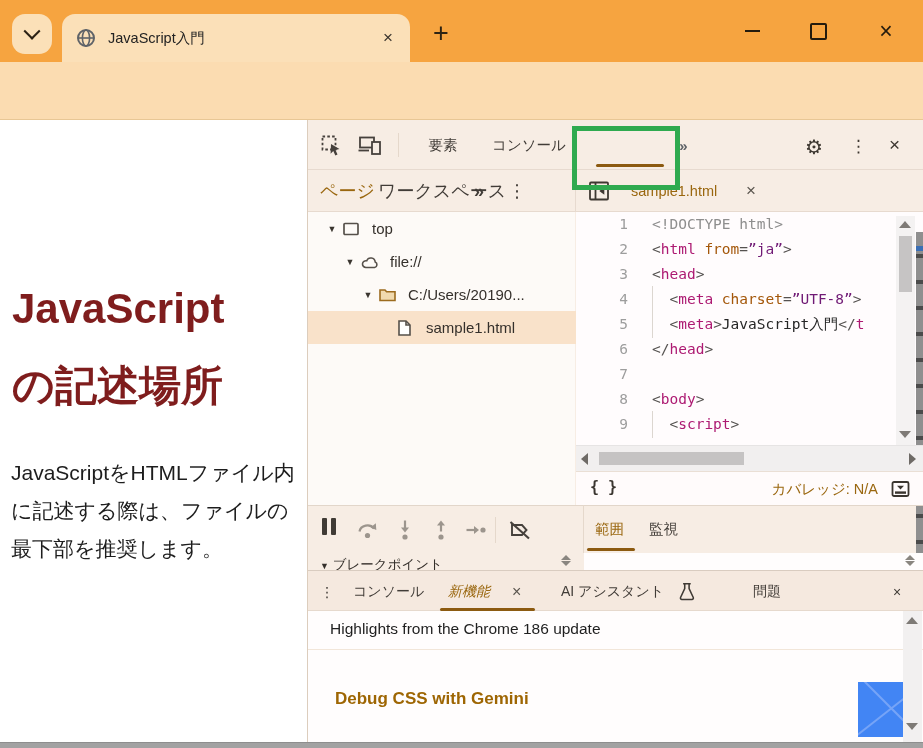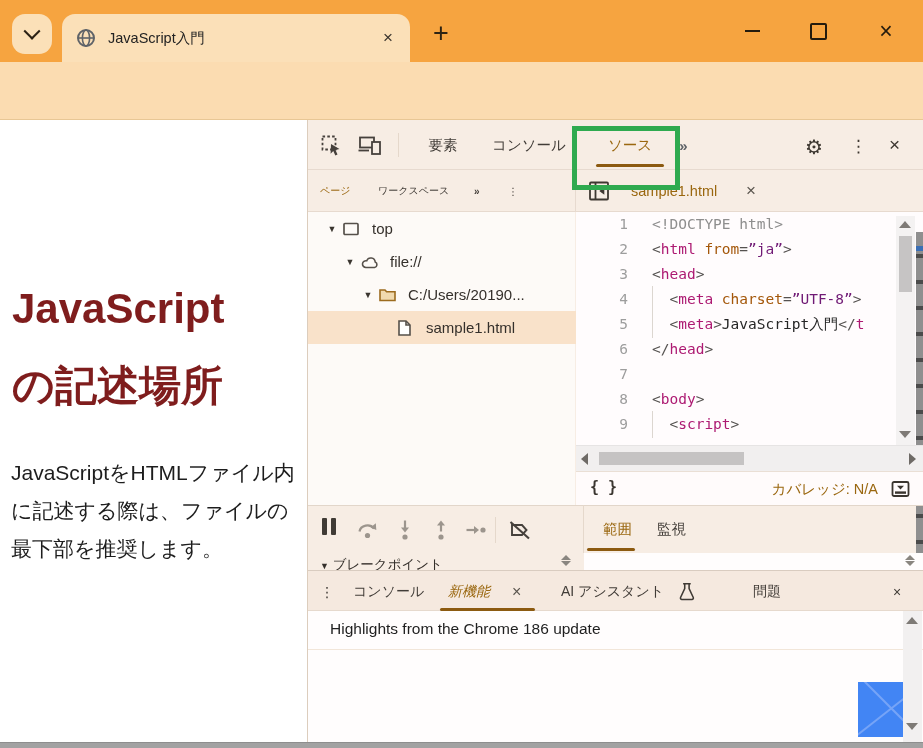--- a/index.html
+++ b/index.html
@@ -44,21 +44,21 @@
   .dt-toolbar{position:absolute;left:0;top:0;width:615px;height:50px;border-bottom:1px solid #E7DACF;box-sizing:border-box;}
   .dt-tab{position:absolute;top:0;height:50px;display:flex;align-items:center;justify-content:center;font-size:14.5px;color:#413C37;cursor:pointer;}
   .dt-tab.active{color:#9A670F;}
   .underline{position:absolute;height:3px;background:#8C5A10;border-radius:2px;}
   .more{color:#5F6368;font-size:15px;font-weight:bold;letter-spacing:-1px;}
   .vdots{font-size:17px;color:#3E3831;}
   .dt-x{font-size:19px;color:#3E3831;}
   .greenbox{position:absolute;left:264px;top:6px;width:98px;height:54px;border:5px solid #2FAA4F;z-index:30;pointer-events:none;}
 
   .nav-row{position:absolute;left:0;top:50px;width:267px;height:42px;border-bottom:1px solid #E7DACF;box-sizing:border-box;}
-  .nv-tab{position:absolute;top:0;height:42px;display:flex;align-items:center;font-size:10px;color:#413C37;cursor:pointer;text-align:center;}
+  .nv-tab{position:absolute;top:0;height:42px;display:flex;align-items:center;font-size:18px;color:#413C37;cursor:pointer;text-align:center;}
   .nv-tab.active{color:#9A670F;}
   .ed-tabstrip{position:absolute;left:267px;top:50px;width:348px;height:42px;border-bottom:1px solid #E7DACF;border-left:1px solid #E7DACF;box-sizing:border-box;}
   .ed-tab-label{position:absolute;left:55px;top:0;height:42px;display:flex;align-items:center;font-size:14.5px;color:#9A670F;cursor:pointer;}
   .ed-tab-x{position:absolute;left:170px;top:11px;font-size:17px;color:#5A554E;cursor:pointer;}
 
   .tree{position:absolute;left:0;top:92px;width:267px;height:293px;background:#FDFAF7;}
   .tree-row{position:relative;height:33px;display:flex;align-items:center;font-size:15px;color:#35302B;cursor:pointer;white-space:nowrap;}
   .tree-row.selected{background:#F9E2CA;border-radius:0 17px 17px 0;width:258px;}
   .tw-exp{width:20px;font-size:9px;color:#3A352F;text-align:center;flex:none;}
   .tw-icon{width:22px;height:18px;flex:none;margin-right:8px;display:flex;align-items:center;}
@@ -87,21 +87,21 @@
   .statusrow{position:absolute;left:268px;top:351px;width:347px;height:34px;background:#FFFBFB;border-top:1px solid #EADFD5;box-sizing:border-box;}
   .ppbtn{position:absolute;left:14px;top:6px;font-size:15px;font-weight:bold;color:#3A352F;cursor:pointer;font-family:"DejaVu Sans Mono",monospace;}
   .covtxt{position:absolute;right:45px;top:8px;font-size:14.5px;color:#9A670F;cursor:pointer;}
 
   .dbg-toolbar{position:absolute;left:0;top:385px;width:615px;height:48px;border-top:1px solid #E2D6CA;box-sizing:border-box;}
   .dbg-ic{position:absolute;top:12px;cursor:pointer;}
   .pausebars{display:flex;gap:4px;}
   .pausebars i{display:block;width:5px;height:17px;background:#403B35;border-radius:1px;}
   .dbg-divider{position:absolute;left:187px;top:11px;width:1px;height:26px;background:#E5D8CB;}
   .scope-split{position:absolute;left:275px;top:385px;width:1px;height:65px;background:#E5D8CB;}
-  .dbg-tab{position:absolute;top:385px;height:48px;display:flex;align-items:center;font-size:14.5px;color:#413C37;cursor:pointer;margin-left:8px;}
+  .dbg-tab{position:absolute;top:385px;height:48px;display:flex;align-items:center;font-size:14.5px;color:#413C37;cursor:pointer;}
   .dbg-tab.active{color:#9A670F;}
 
   .bp-sliver{position:absolute;left:0;top:433px;width:276px;height:17px;overflow:hidden;background:#F7EDE4;text-decoration:underline;}
   .bp-label{position:absolute;left:12px;top:3px;font-size:13.5px;color:#35302B;white-space:nowrap;}
   .scope-sliver{position:absolute;left:276px;top:433px;width:339px;height:17px;background:#FFFDFD;overflow:hidden;}
   .spinner{position:absolute;width:16px;height:15px;}
   .spinner i{display:block;margin:1px auto;width:0;height:0;border-left:5px solid transparent;border-right:5px solid transparent;}
   .spinner .su{border-bottom:5px solid #8A8680;}
   .spinner .sd{border-top:5px solid #8A8680;}
 
@@ -210,21 +210,20 @@
       <div class="abs" style="left:50px;top:14px;cursor:pointer;">
         <svg width="24" height="22" viewBox="0 0 24 22">
           <rect x="2" y="3.5" width="14" height="10" fill="none" stroke="#46413C" stroke-width="1.8"></rect>
           <line x1="0.5" y1="16.5" x2="11" y2="16.5" stroke="#46413C" stroke-width="1.8"></line>
           <rect x="14" y="8" width="8" height="12" fill="#F7EDE4" stroke="#46413C" stroke-width="1.8"></rect>
         </svg>
       </div>
       <div class="abs" style="left:90px;top:13px;width:1px;height:24px;background:#E5D8CB;"></div>
       <div class="dt-tab" style="left:106px;width:58px;">要素</div>
       <div class="dt-tab" style="left:182px;width:78px;">コンソール</div>
-      <div class="dt-tab active" style="left:286px;width:72px;">ソース</div>
       <div class="underline" style="left:288px;top:44px;width:68px;"></div>
       <div class="dt-tab more" style="left:362px;width:26px;">»</div>
       <div class="abs" style="left:497px;top:15px;font-size:20px;color:#3E3831;cursor:pointer;">⚙</div>
       <div class="abs vdots" style="left:542px;top:16px;cursor:pointer;">⋮</div>
       <div class="abs dt-x" style="left:581px;top:14px;cursor:pointer;">×</div>
     </div>
     <div class="greenbox"></div>
 
     <div class="nav-row">
       <div class="nv-tab active" style="left:12px;">ページ</div>
@@ -398,20 +397,21 @@
           <svg width="20" height="21" viewBox="0 0 22 22">
             <path d="M7.8 2.5h8.4 M9.6 2.5v5.2L5 17.6a1.5 1.5 0 0 0 1.4 2.1h11.2a1.5 1.5 0 0 0 1.4-2.1L14.4 7.7V2.5" fill="none" stroke="#3F3A34" stroke-width="1.7"></path>
           </svg>
         </div>
         <div class="dr-tab" style="left:445px;">問題</div>
         <div class="dr-tab dt-x" style="left:585px;">×</div>
       </div>
       <div class="dr-content">
         <div class="headline">Highlights from the Chrome 186 update</div>
         <div class="hdivider"></div>
+        <div class="gem-link">Debug CSS with Gemini</div>
         <div class="bluesq"></div>
         <div class="dr-vscroll">
           <span class="tri up" style="left:3px;top:6px;"></span>
           <span class="tri down" style="left:3px;top:112px;"></span>
         </div>
       </div>
     </div>
   </div>
 
   <div class="bottom-edge"></div>

